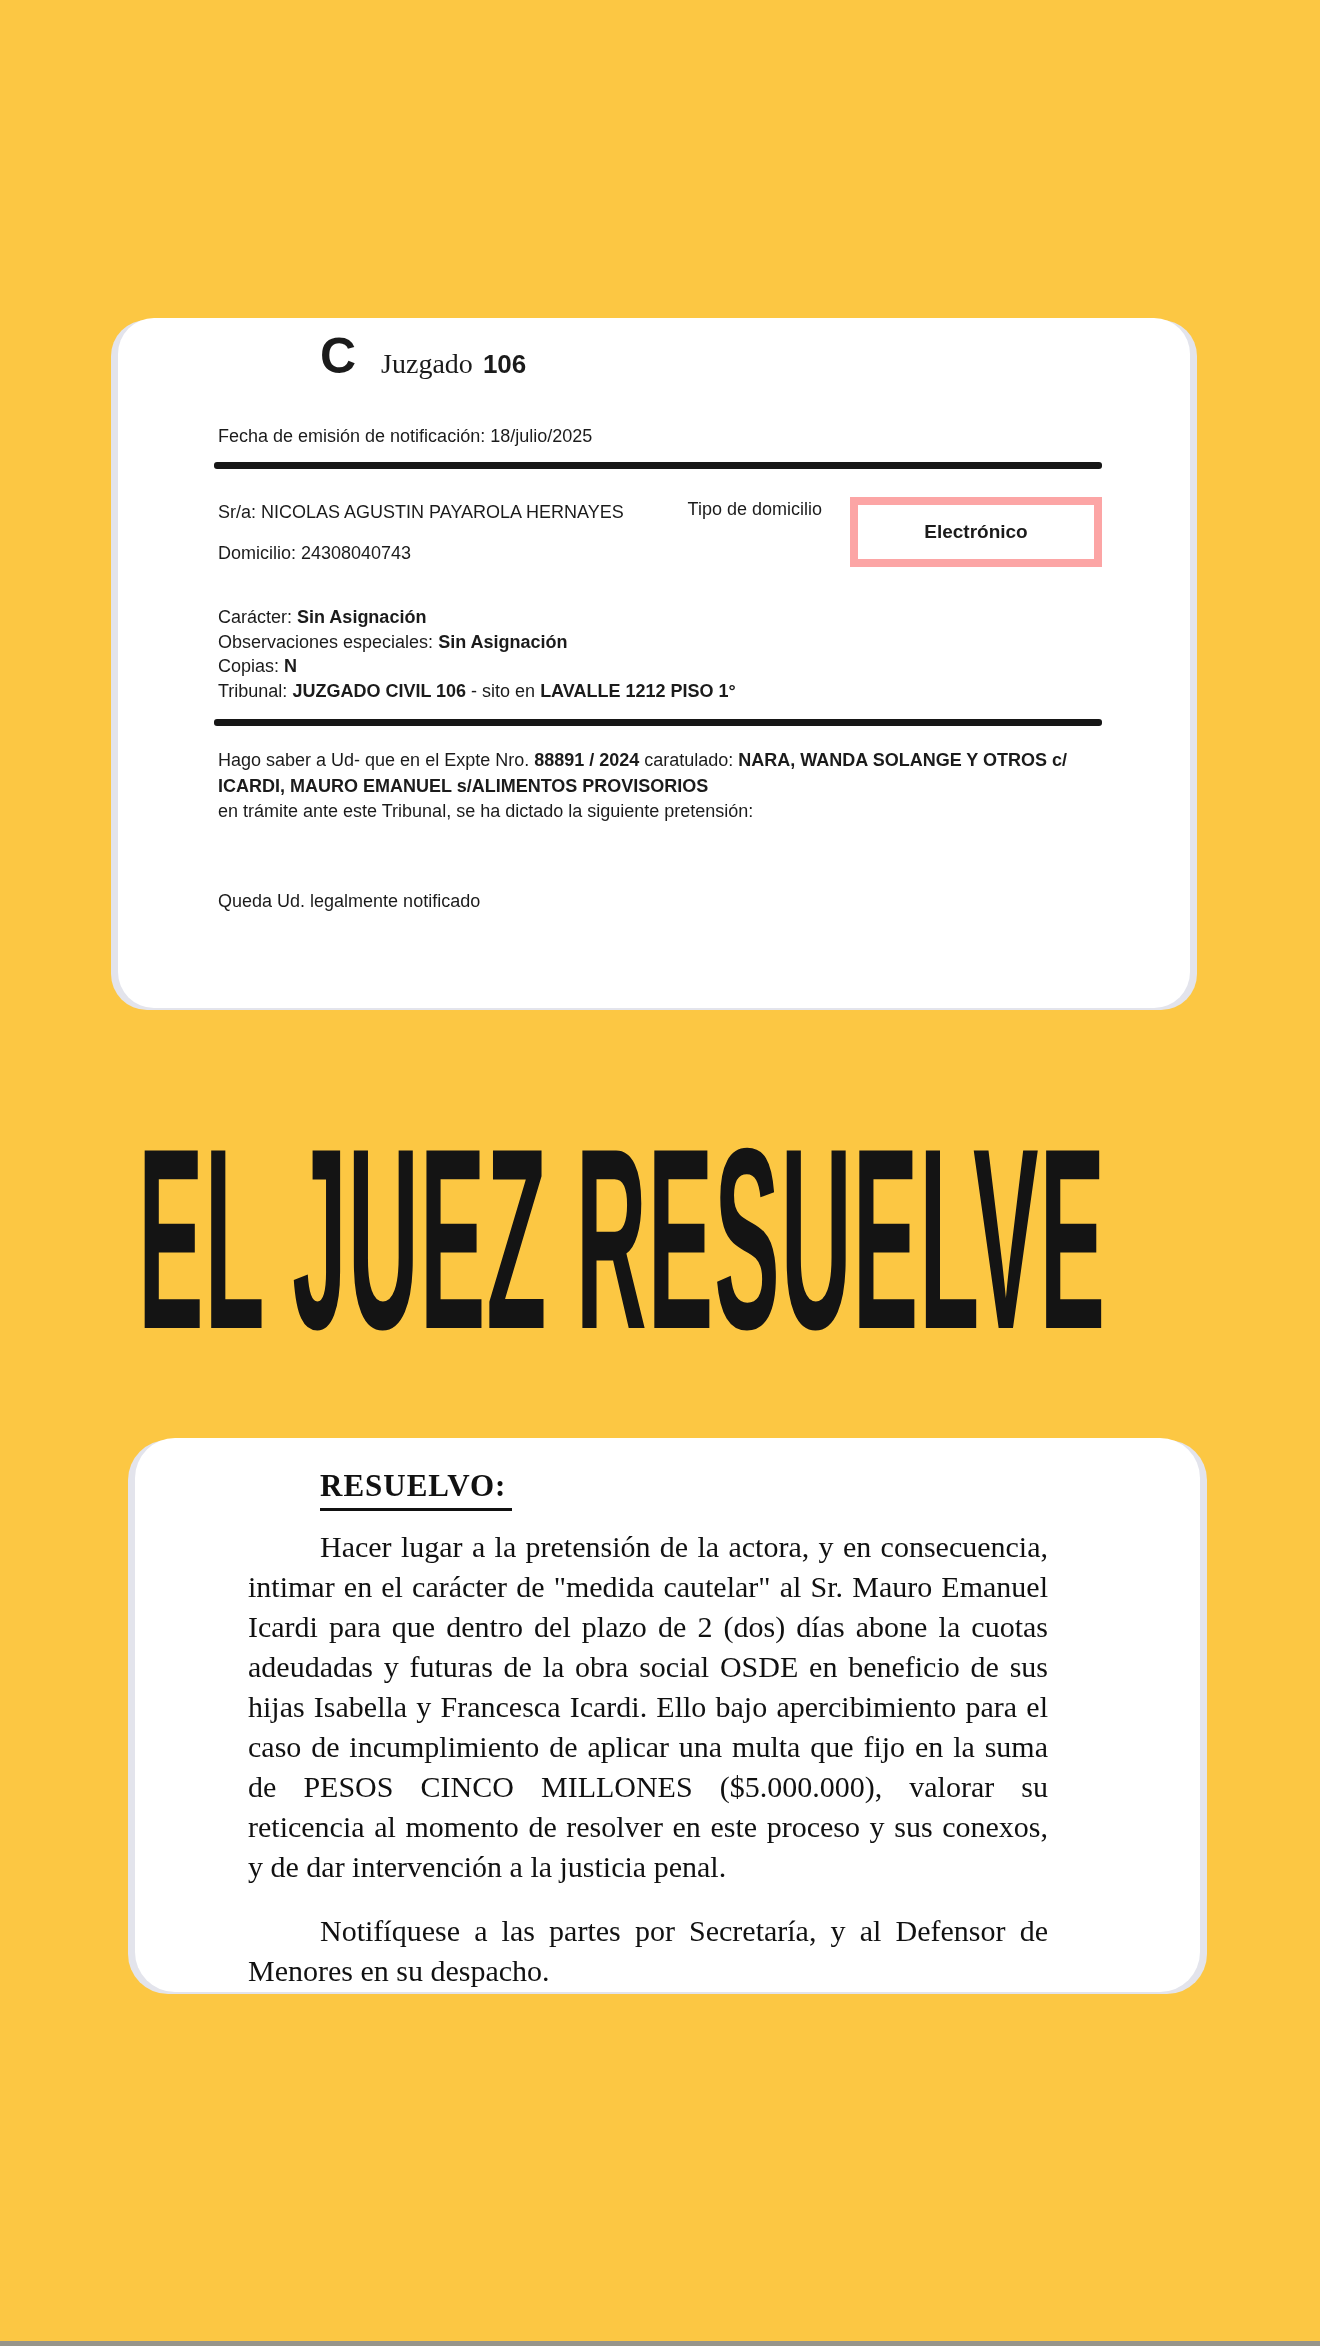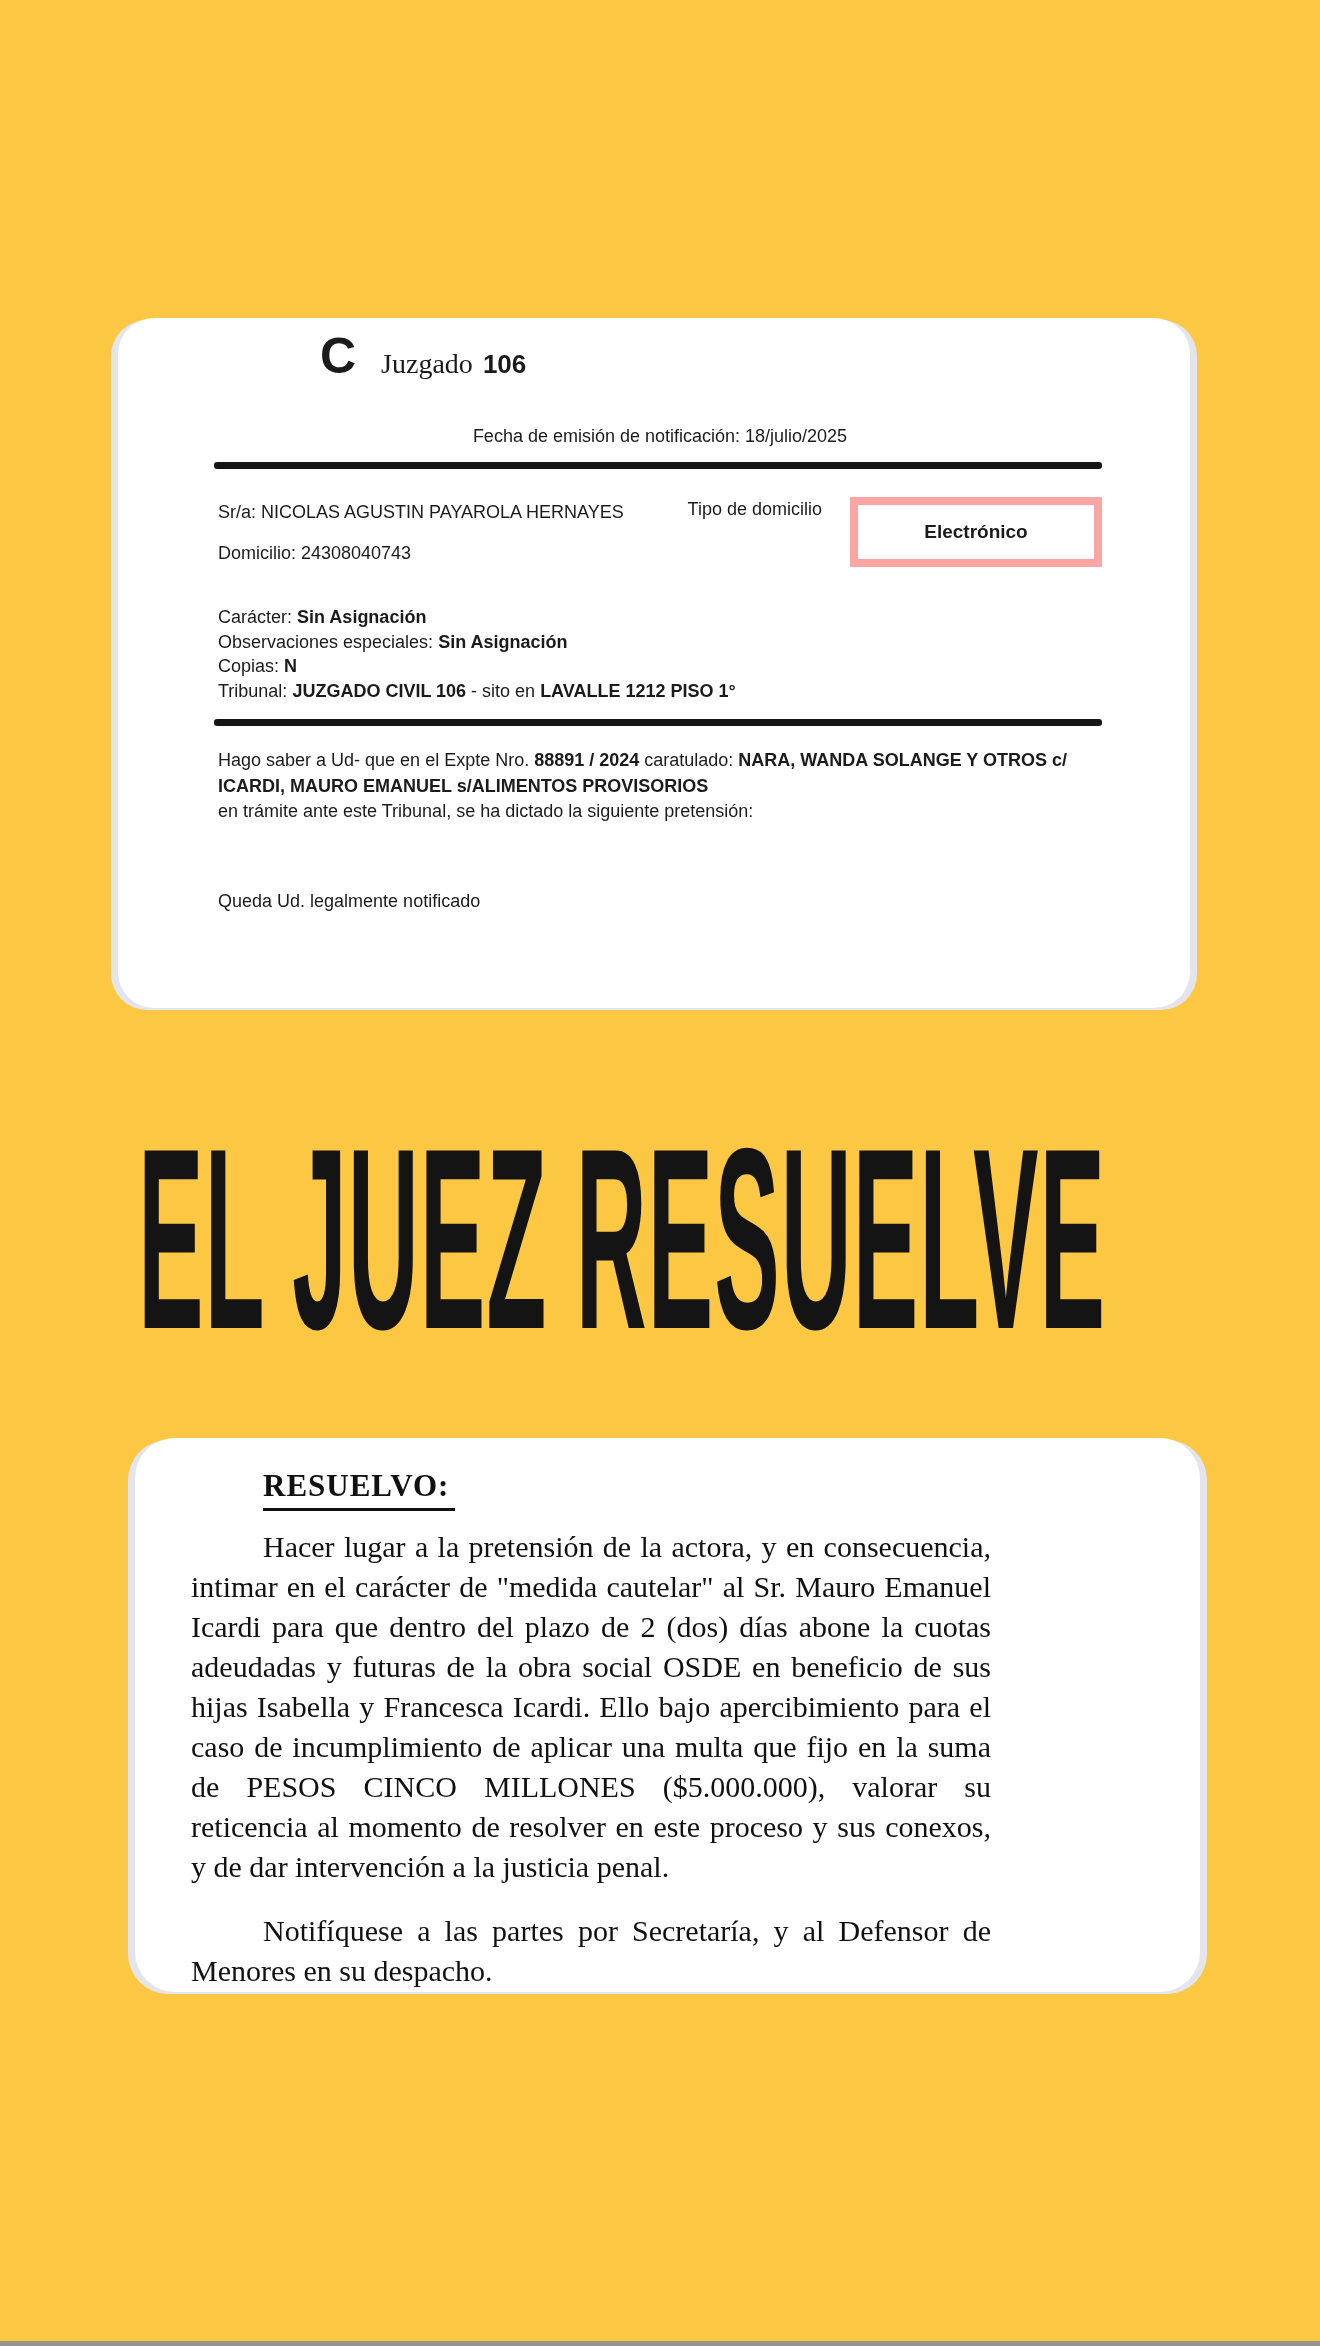--- a/index.html
+++ b/index.html
@@ -42,21 +42,21 @@
     font-family: "Liberation Serif", serif;
     font-size: 28px;
     margin-left: 24px;
   }
   .logo-num {
     font-weight: 700;
     font-size: 26px;
     margin-left: 10px;
   }
   .fecha {
-    text-align: center;
+    text-align: left;
     margin-top: 22px;
     font-size: 18px;
   }
   .rule {
     height: 7px;
     background: #161616;
     border-radius: 3px;
     margin-top: 14px;
     margin-left: -4px;
     width: 888px;
@@ -115,21 +115,21 @@
     transform-origin: 50% 50%;
   }
 
   
   .card2 {
     left: 135px; top: 1438px;
     width: 1065px; height: 554px;
     border-radius: 40px;
   }
   .c2-inner {
-    padding: 30px 0 0 56px;
+    padding: 30px 0 0 113px;
     font-family: "Liberation Serif", serif;
     color: #111111;
   }
   .resuelvo-heading {
     margin-left: 72px;
     margin-bottom: 16px;
   }
   .heading-text {
     display: inline-block;
     font-weight: 700;

